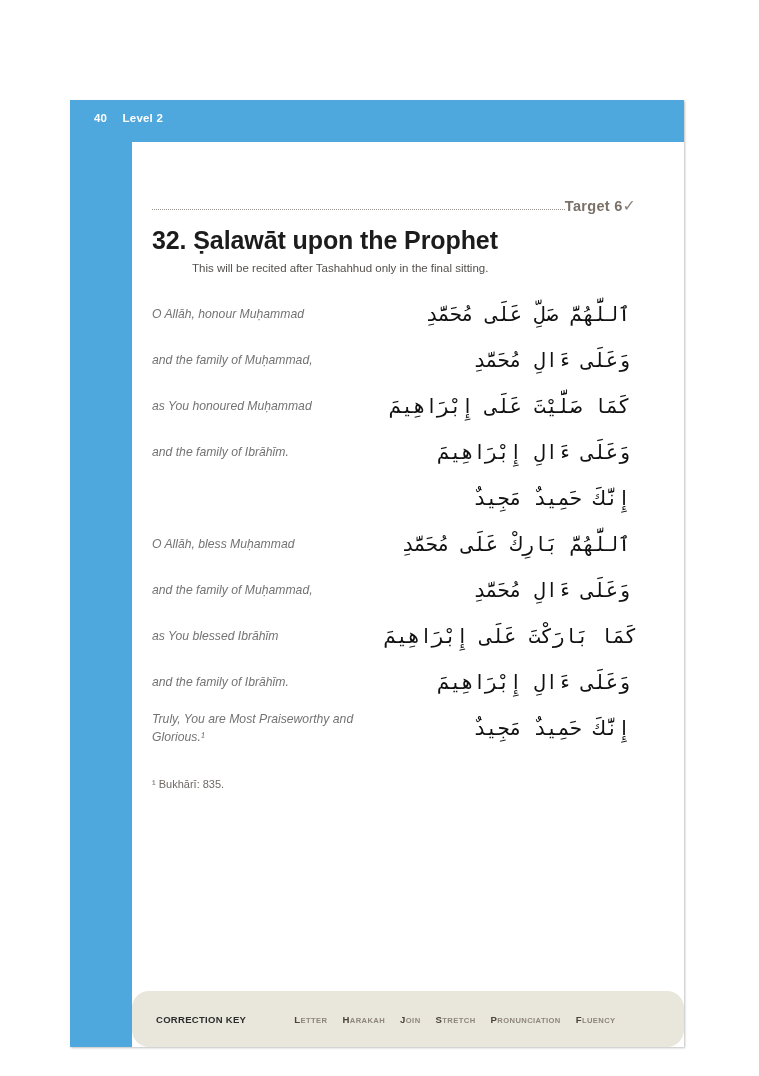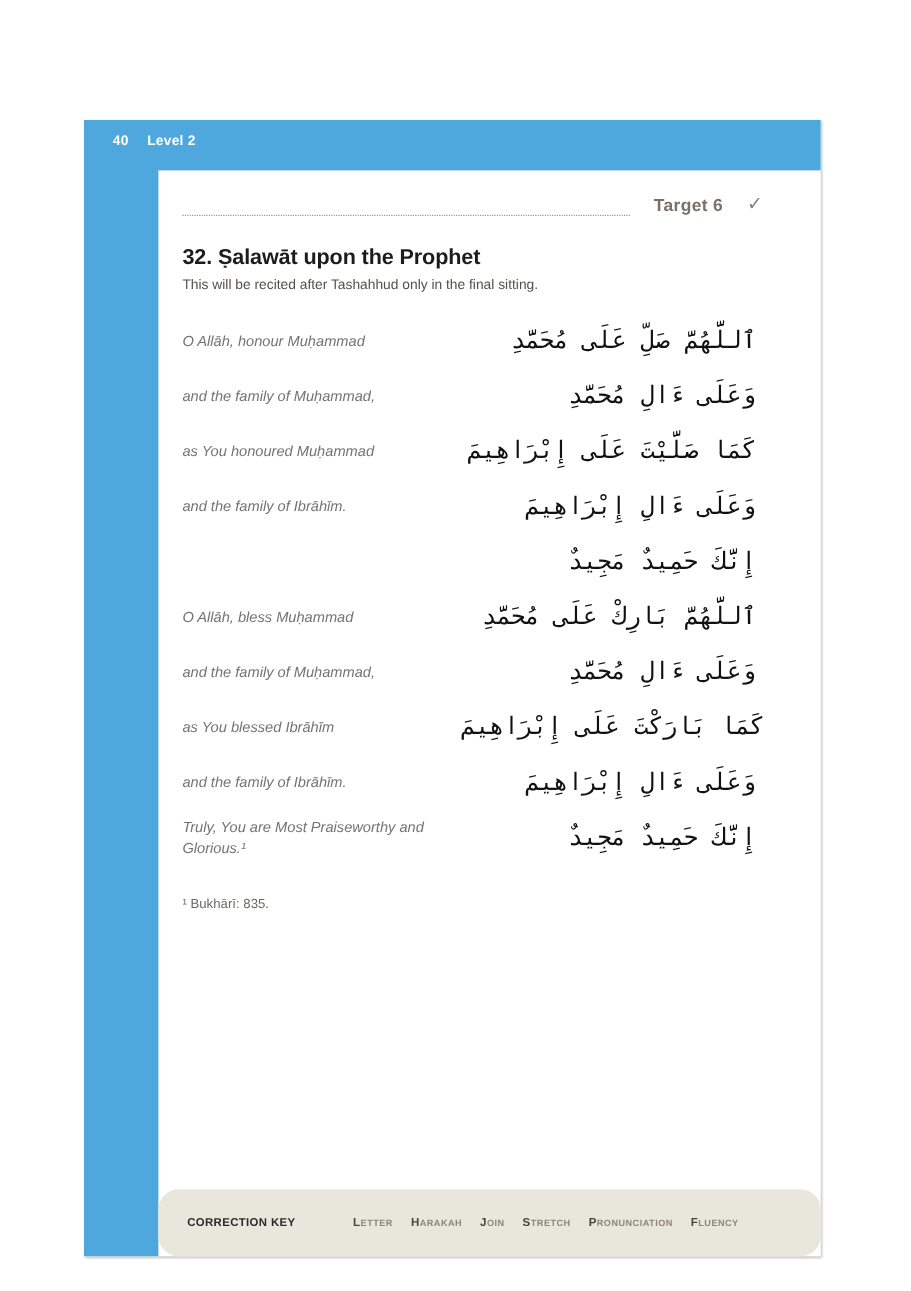--- a/index.html
+++ b/index.html
@@ -64,23 +64,23 @@
     top: 42px;
     right: 0;
     bottom: 56px;
     padding: 16px 48px 0 20px;
     box-sizing: border-box;
   }
 
   
   #target-row {
     display: flex;
-    align-items: flex-end;
-    gap: 20px;
+    gap: 0;
     height: 22px;
+    margin-top: 40px;
   }
   #leader {
     flex: 1 1 auto;
     border-bottom: 1.5px dotted #9b948c;
     height: 11px;
   }
   #target-label {
     font-size: 14.5px;
     font-weight: bold;
     color: #7a7068;
@@ -88,30 +88,31 @@
     white-space: nowrap;
   }
   #target-check {
     font-size: 16px;
     color: #8a8078;
     line-height: 1;
     padding-bottom: 1px;
   }
 
   h1#title {
-    margin: 24px 0 0 0;
-    font-size: 18px;
+    margin: 6px 0 0 0;
+    font-size: 25px;
     font-weight: bold;
     color: #1c1c1c;
     letter-spacing: -0.1px;
   }
   #subtitle {
     margin-top: 7px;
     font-size: 11.5px;
     color: #55504c;
+    margin-left: 40px;
   }
 
   
   #verses {
     margin-top: 18px;
   }
   .verse {
     display: flex;
     align-items: center;
     min-height: 46px;

